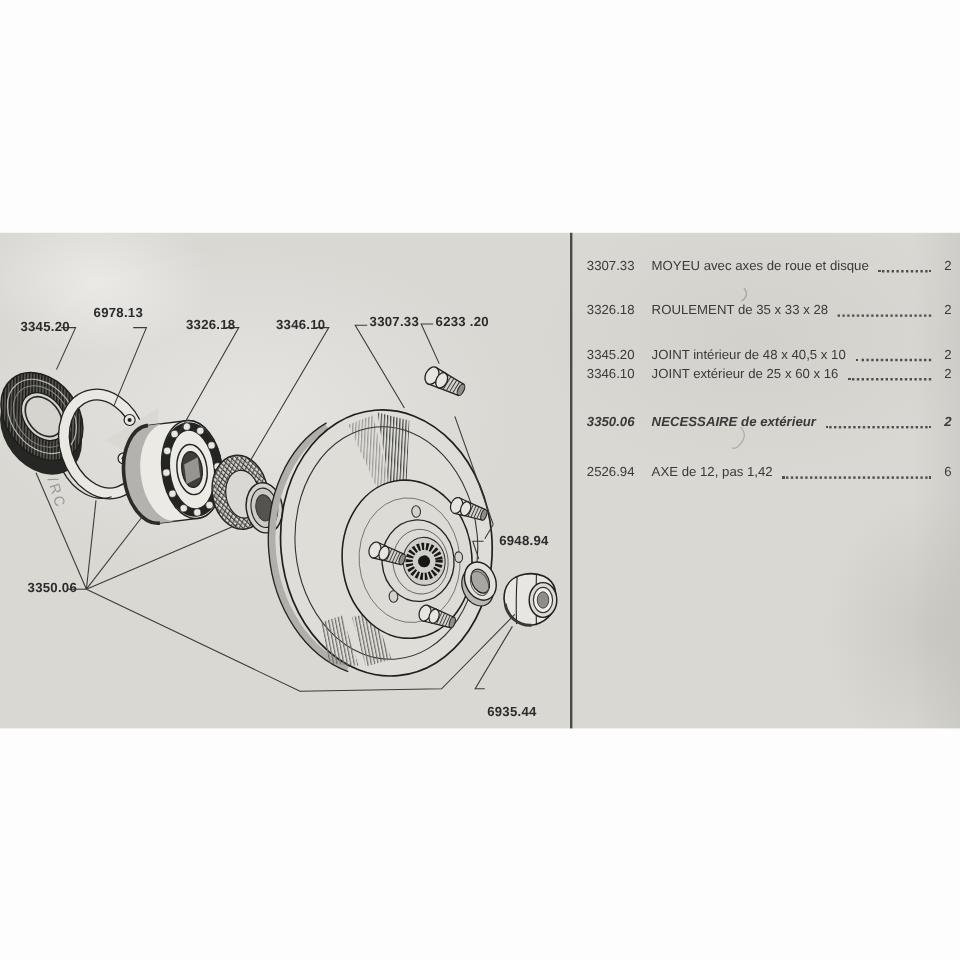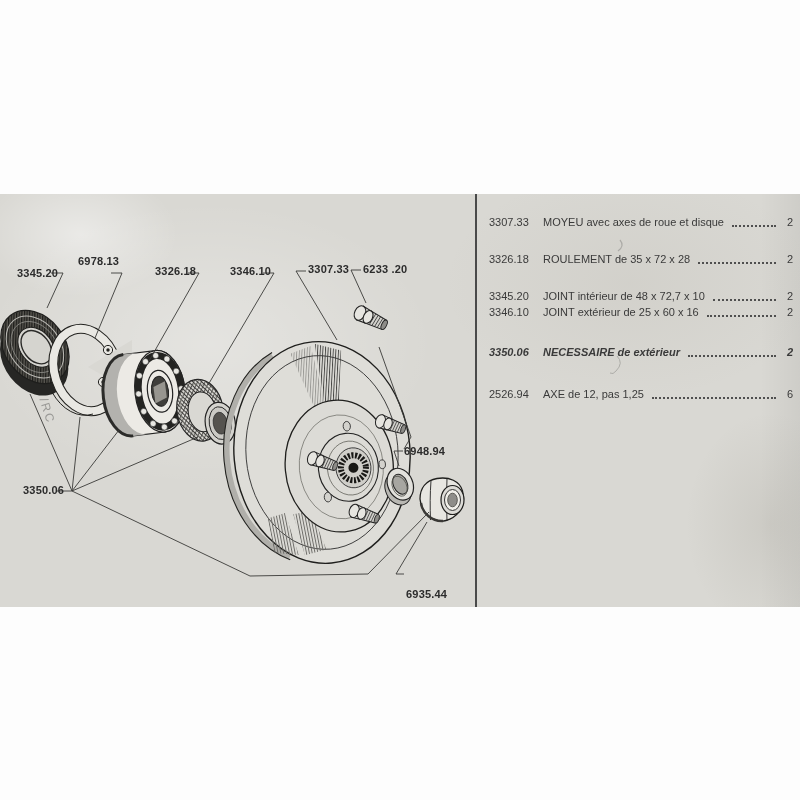--- a/index.html
+++ b/index.html
@@ -195,58 +195,58 @@
       <path d="M617,356 q7,7 -1,15 q-3,4 -6,2" stroke-width="1"></path>
     </g>
   </svg>
 
   <div class="lbl" style="left:17px;top:268px">3345.20</div>
   <div class="lbl" style="left:78px;top:256px">6978.13</div>
   <div class="lbl" style="left:155px;top:266px">3326.18</div>
   <div class="lbl" style="left:230px;top:266px">3346.10</div>
   <div class="lbl" style="left:308px;top:264px">3307.33</div>
   <div class="lbl" style="left:363px;top:264px">6233 .20</div>
-  <div class="lbl" style="left:404px;top:446px">6948.94</div>
+  <div class="lbl" style="left:416px;top:446px">6948.94</div>
   <div class="lbl" style="left:23px;top:485px">3350.06</div>
   <div class="lbl" style="left:406px;top:589px">6935.44</div>
 
   <div class="watermark">/RC</div>
 
   <div>
     <div class="row" style="top:216px">
       <span class="ref">3307.33</span>
       <span class="desc">MOYEU avec axes de roue et disque</span>
       <span class="dots"></span>
       <span class="qty">2</span>
     </div>
     <div class="row" style="top:253px">
       <span class="ref">3326.18</span>
-      <span class="desc">ROULEMENT de 35 x 72 x 28</span>
+      <span class="desc">ROULEMENT de 35 x 33 x 28</span>
       <span class="dots"></span>
       <span class="qty">2</span>
     </div>
     <div class="row" style="top:290px">
       <span class="ref">3345.20</span>
-      <span class="desc">JOINT intérieur de 48 x 72,7 x 10</span>
+      <span class="desc">JOINT intérieur de 48 x 40,5 x 10</span>
       <span class="dots"></span>
       <span class="qty">2</span>
     </div>
     <div class="row" style="top:306px">
       <span class="ref">3346.10</span>
       <span class="desc">JOINT extérieur de 25 x 60 x 16</span>
       <span class="dots"></span>
       <span class="qty">2</span>
     </div>
     <div class="row em" style="top:346px">
       <span class="ref">3350.06</span>
       <span class="desc">NECESSAIRE de extérieur</span>
       <span class="dots"></span>
       <span class="qty">2</span>
     </div>
     <div class="row" style="top:388px">
       <span class="ref">2526.94</span>
-      <span class="desc">AXE de 12, pas 1,25</span>
+      <span class="desc">AXE de 12, pas 1,42</span>
       <span class="dots"></span>
       <span class="qty">6</span>
     </div>
   </div>
 
 </div>
 
 </body></html>

